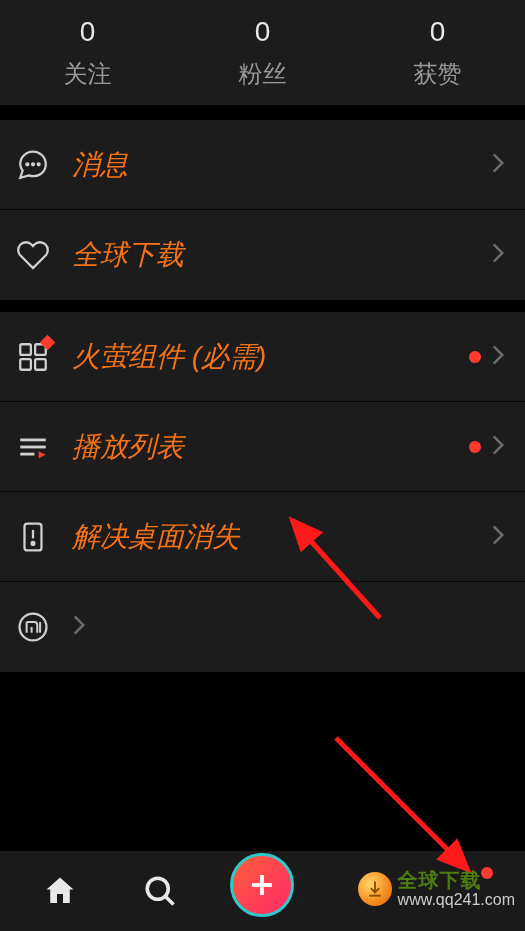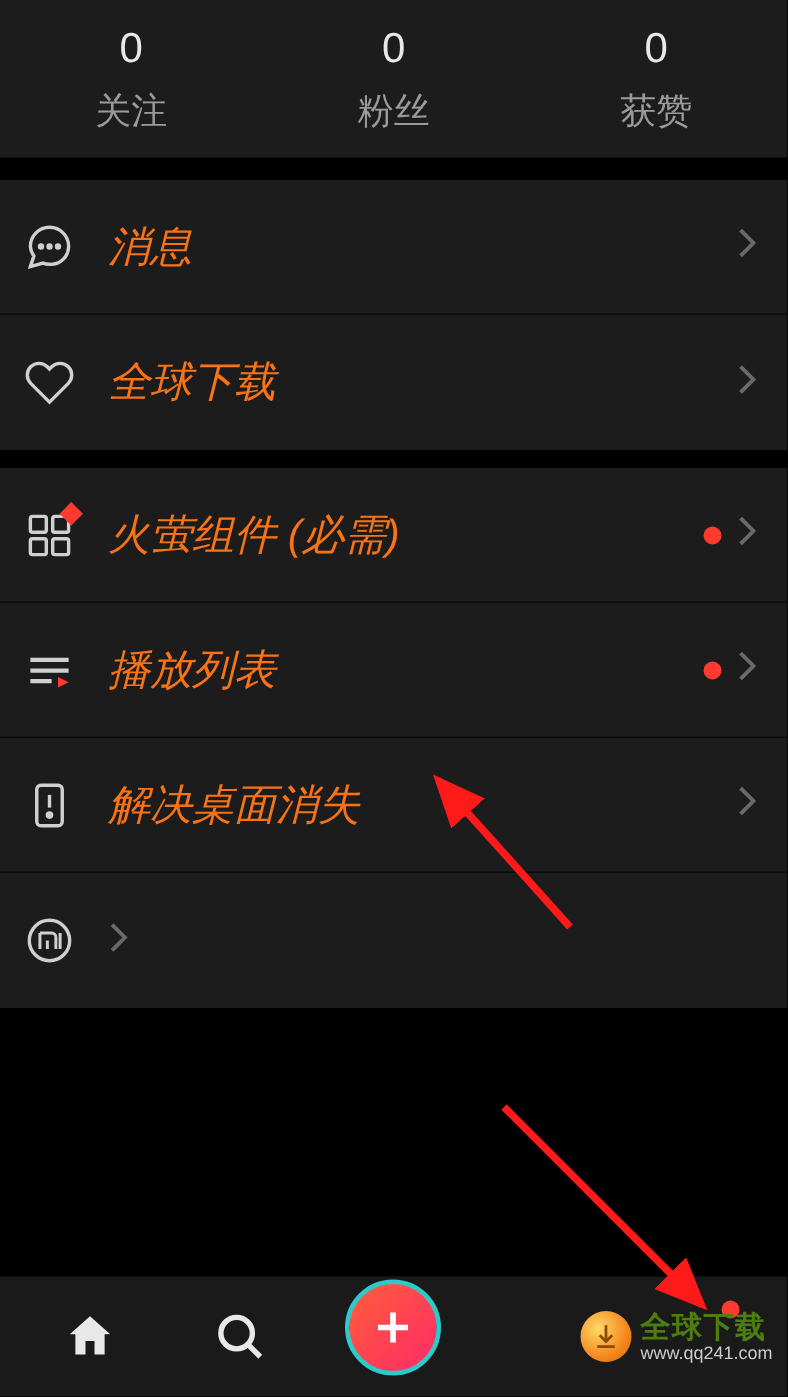--- a/index.html
+++ b/index.html
@@ -131,21 +131,21 @@
     border-radius: 50%;
     background: radial-gradient(circle at 35% 35%, #ffd966, #f5891f 60%, #d46a00);
     display:flex;align-items:center;justify-content:center;
   }
   .wm-text {
     display: flex;
     flex-direction: column;
     line-height: 1.1;
   }
   .wm-title { font-size: 20px; color: #4d7c0f; font-weight: bold; letter-spacing: 1px;}
-  .wm-sub { font-size: 12px; color: #ccc; text-align: center; }
+  .wm-sub { font-size: 16px; color: #ccc; text-align: center; }
   .arrow {
     position: absolute;
     pointer-events: none;
     z-index: 90;
   }
   .badge-red {
     position:absolute;
     top:-3px; right:-3px;
     width:11px;height:11px;
     background:#ff3b30;

